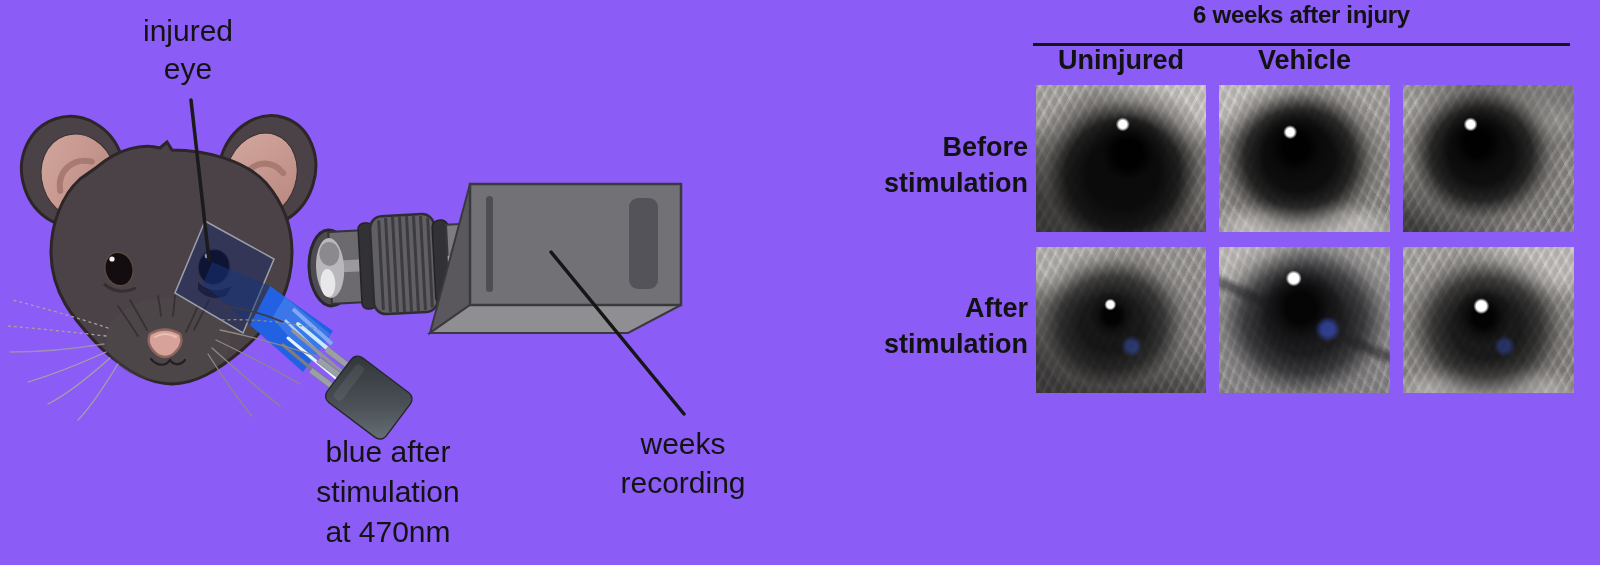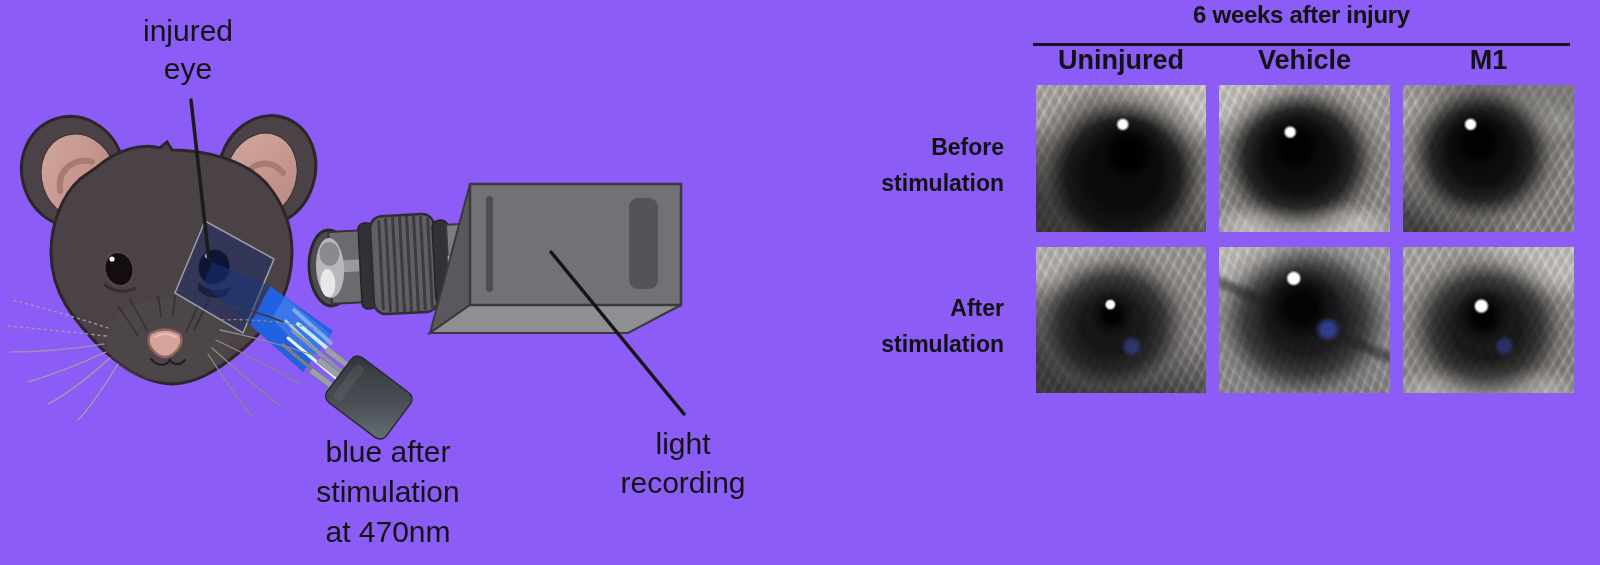--- a/index.html
+++ b/index.html
@@ -4,21 +4,21 @@
 <style>
   html,body{margin:0;padding:0;background:#ffffff;}
   #fig{position:relative;width:1600px;height:565px;background:#8b5cf6;overflow:hidden;
        font-family:"Liberation Sans",sans-serif;color:#121212;}
   .t{white-space:pre-line;}
   .lbl{position:absolute;text-align:center;font-size:30px;line-height:39px;color:#131313;}
   .panel-title{position:absolute;left:1033px;top:1px;width:537px;text-align:center;
        font-size:24px;font-weight:bold;letter-spacing:-0.3px;}
   .underline{position:absolute;left:1033px;top:43px;width:537px;height:3px;background:#161616;}
   .colhdr{position:absolute;top:45px;text-align:center;font-size:27px;font-weight:bold;}
-  .rowhdr{position:absolute;left:826px;width:178px;text-align:right;font-size:23px;
+  .rowhdr{position:absolute;left:850px;width:178px;text-align:right;font-size:27px;
        font-weight:bold;line-height:36px;}
   .cell{position:absolute;overflow:hidden;background:#8e8b88;}
   .photo{position:absolute;left:-4px;top:-4px;right:-4px;bottom:-4px;filter:blur(0.7px);}
   
   .cA .photo{background:
     radial-gradient(circle at 51% 28%, #fdfdfd 0 4px, rgba(255,255,255,0) 7px),
     radial-gradient(circle at 54% 47%, rgba(0,0,0,0.92) 0 14px, rgba(10,10,10,0.55) 26px, rgba(10,10,10,0) 40px),
     radial-gradient(ellipse 58% 64% at 51% 60%, #0b0b0b 35%, rgba(15,15,15,0.88) 55%, rgba(70,67,64,0.45) 75%, rgba(120,117,113,0) 95%),
     linear-gradient(205deg, rgba(0,0,0,0) 50%, rgba(5,5,5,0.6) 82%),
     repeating-linear-gradient(118deg, rgba(255,255,255,0.15) 0 2px, rgba(20,20,20,0.06) 4px 8px),
@@ -213,29 +213,28 @@
     </g>
 
     <line x1="551" y1="252" x2="684" y2="414" stroke="#161616" stroke-width="3.5" stroke-linecap="round"></line>
   </svg>
 
   <div class="lbl t" style="left:100px;top:12px;width:176px;line-height:38px;">injured
 eye</div>
   <div class="lbl t" style="left:288px;top:432px;width:200px;line-height:40px;">blue after
 stimulation
 at 470nm</div>
-  <div class="lbl t" style="left:583px;top:424px;width:200px;line-height:39px;">light
+  <div class="lbl t" style="left:583px;top:424px;width:200px;line-height:39px;">weeks
 recording</div>
 
   <div class="panel-title">6 weeks after injury</div>
   <div class="underline"></div>
 
   <div class="colhdr" style="left:1036px;width:170px;">Uninjured</div>
   <div class="colhdr" style="left:1219px;width:171px;">Vehicle</div>
-  <div class="colhdr" style="left:1403px;width:171px;">M1</div>
 
   <div class="rowhdr t" style="top:129px;">Before
 stimulation</div>
   <div class="rowhdr t" style="top:290px;">After
 stimulation</div>
 
   <div class="cell cA" style="left:1036px;top:85px;width:170px;height:147px;">
       <div class="photo"></div>
     </div>
   <div class="cell cB" style="left:1219px;top:85px;width:171px;height:147px;">

